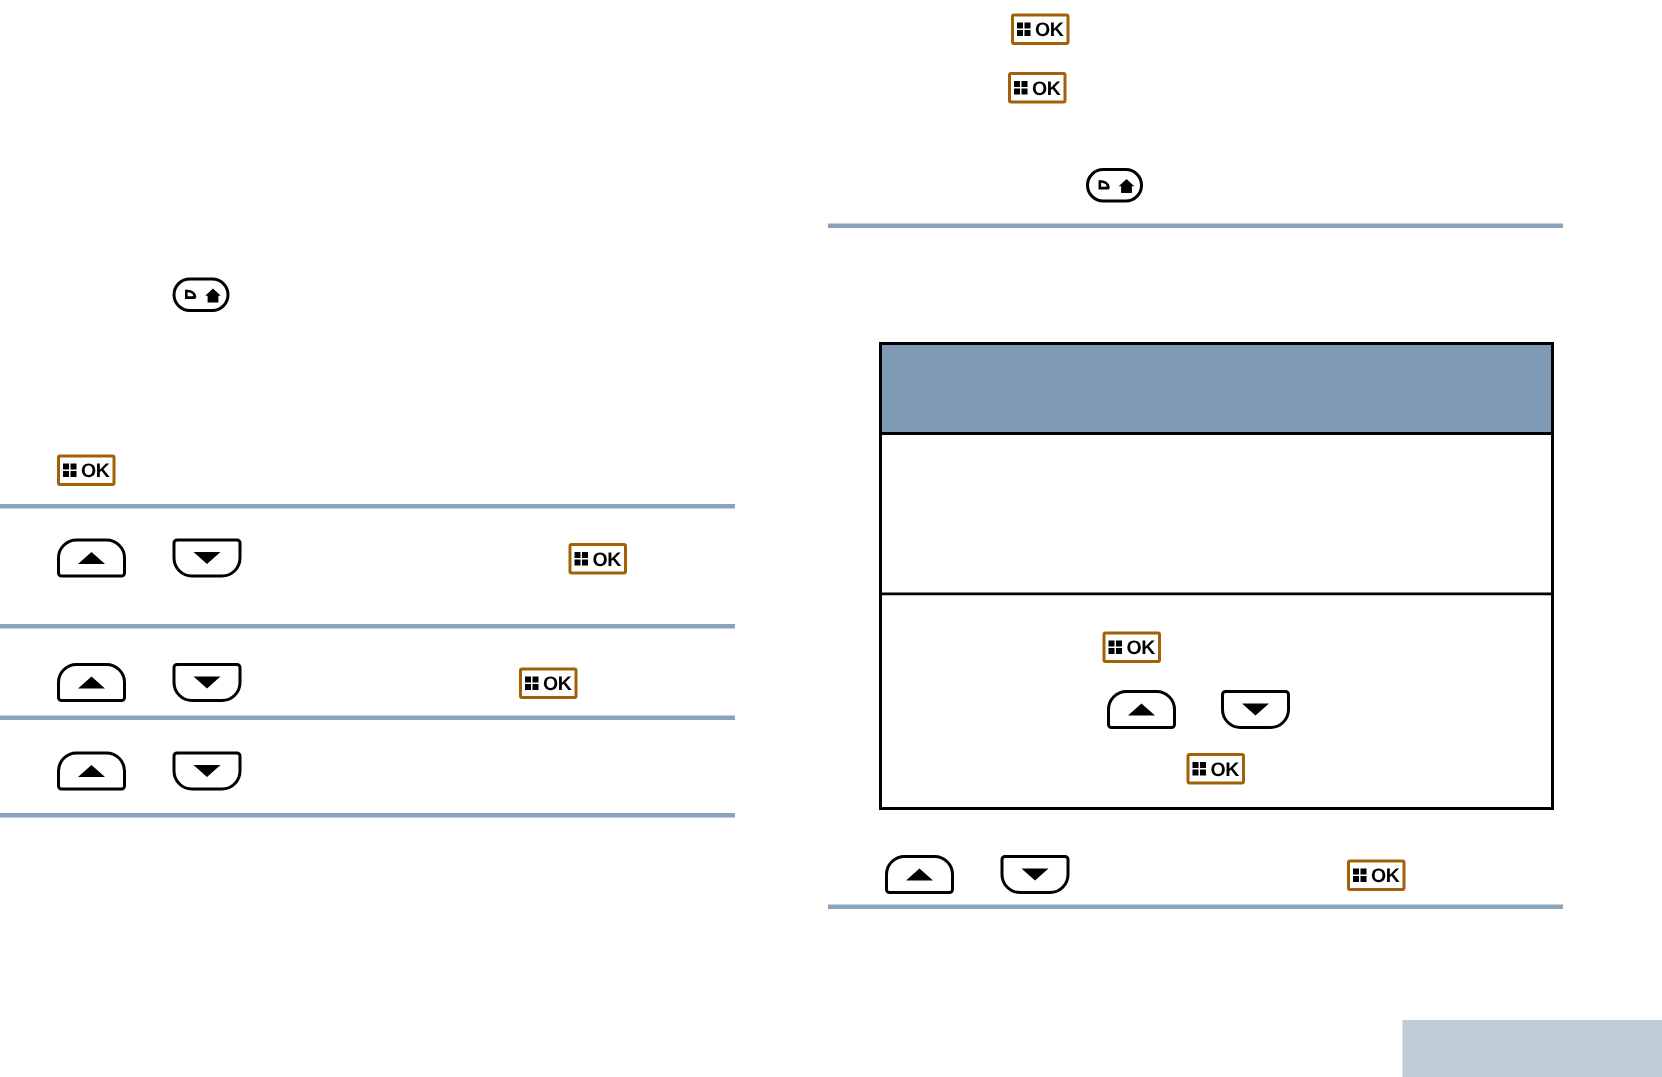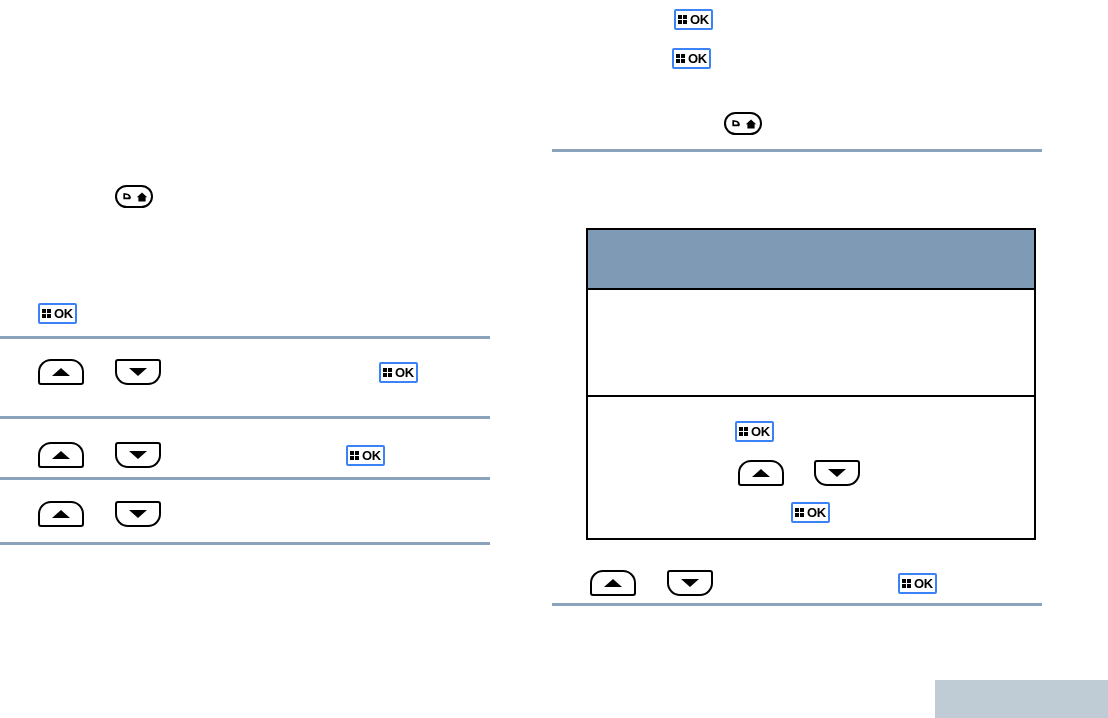--- a/index.html
+++ b/index.html
@@ -28,21 +28,21 @@
   }
 
   
   .key-ok {
     position: absolute;
     display: inline-flex;
     align-items: center;
     justify-content: center;
     gap: 3px;
     box-sizing: border-box;
-    border: 2px solid #3b82f6;
+    border: 2px solid #a16207;
     border-radius: 2px;
     background: #ffffff;
     padding: 0 3px;
   }
   .key-ok .menu-grid {
     display: grid;
     grid-template-columns: 4px 4px;
     grid-template-rows: 4px 4px;
     gap: 1px;
     flex: none;

